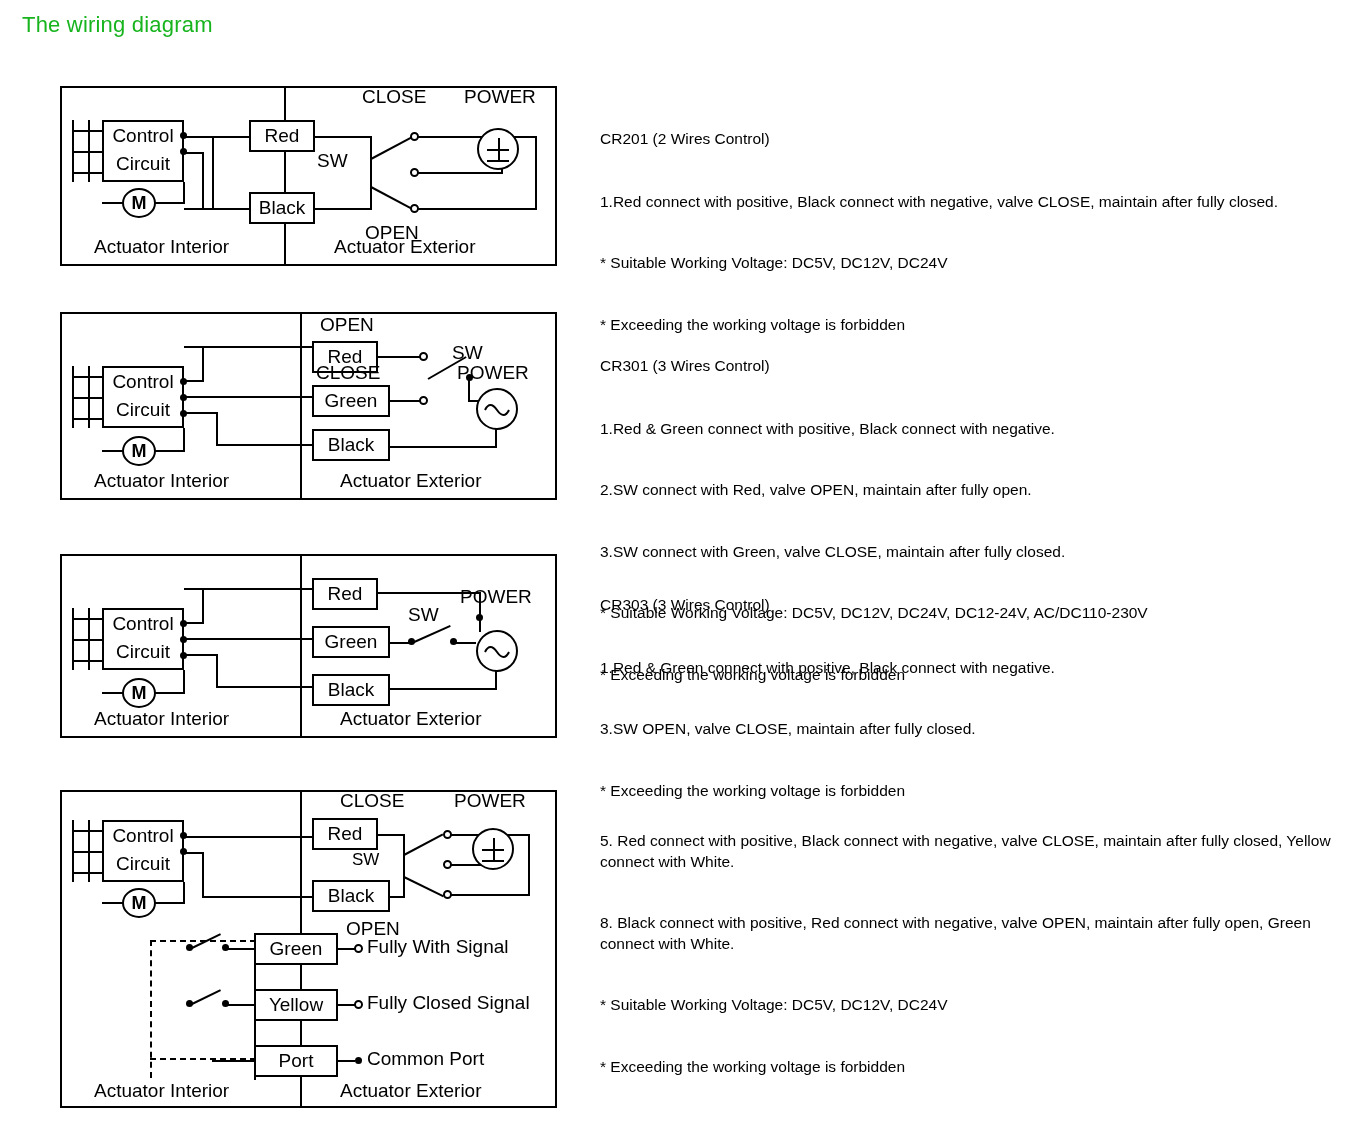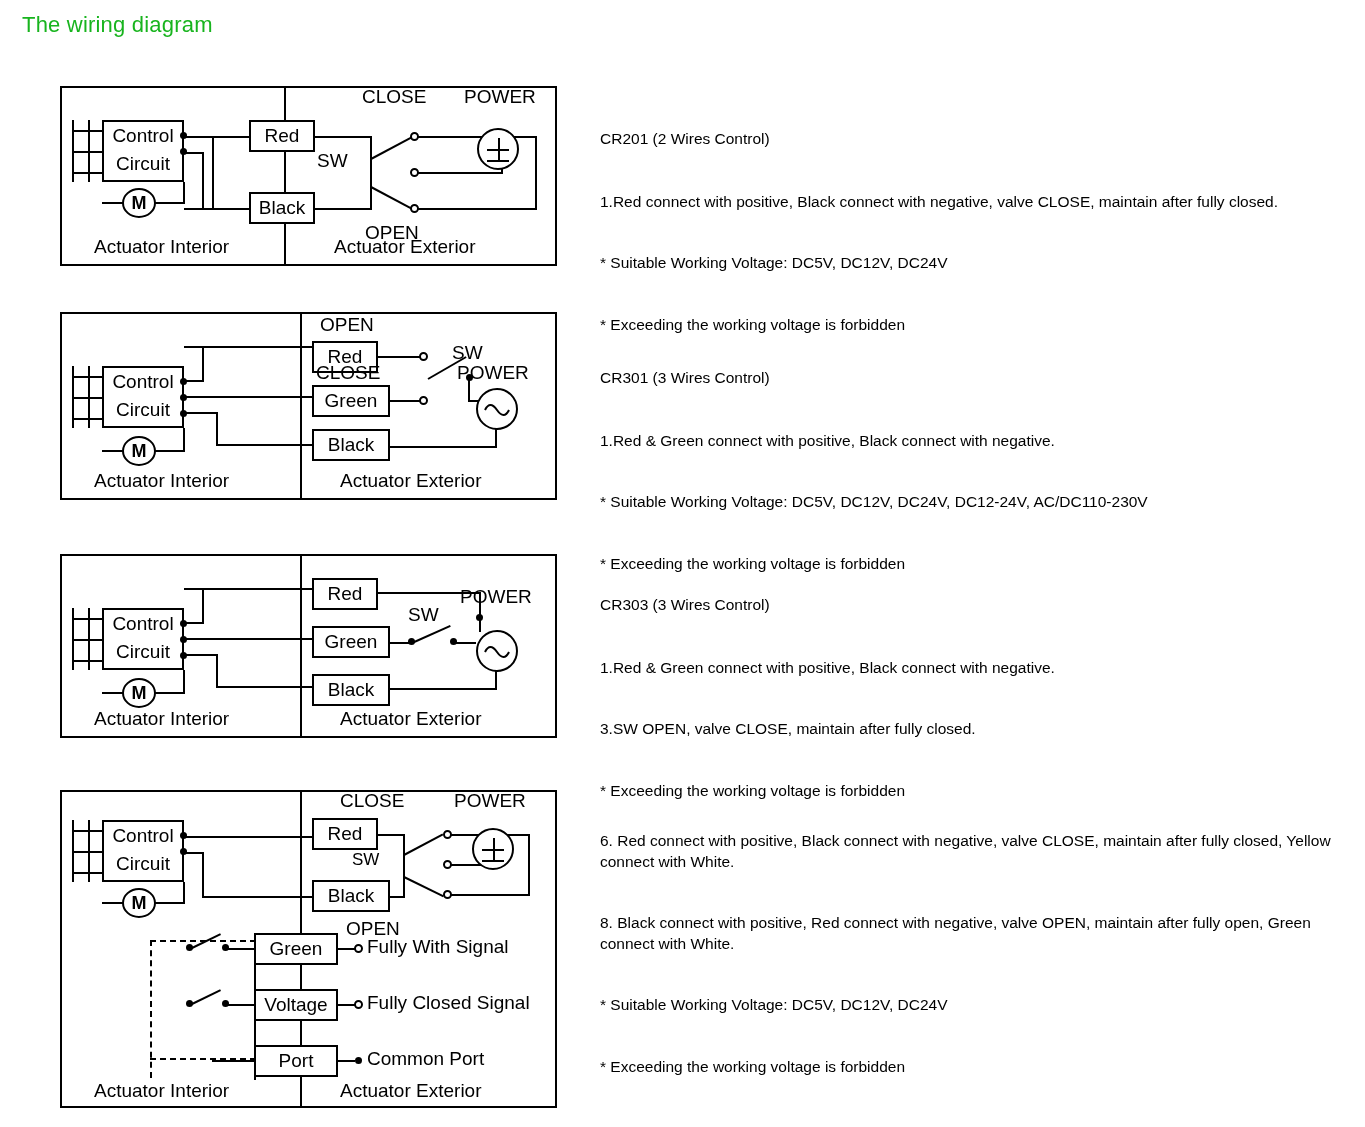--- a/index.html
+++ b/index.html
@@ -286,23 +286,25 @@
     </svg>
   </div>
   <div class="label" style="left:395px; top:48px;">POWER</div>
   <div class="vline" style="left:433px; top:114px; height:20px;"></div>
   <div class="hline" style="left:327px; top:132px; width:108px;"></div>
 
   <div class="label" style="left:32px; top:156px;">Actuator Interior</div>
   <div class="label" style="left:278px; top:156px;">Actuator Exterior</div>
 </div>
 
-<div class="txtcol" style="left:600px; top:327px;">
+<div class="txtcol" style="left:600px; top:315px;">
   <div class="hdr">CR301 (3 Wires Control)</div>
   <div>1.Red &amp; Green connect with positive, Black connect with negative.</div>
+  <div>2.SW connect with Red, valve OPEN, maintain after fully open.</div>
+  <div>3.SW connect with Green, valve CLOSE, maintain after fully closed.</div>
   <div>* Suitable Working Voltage: DC5V, DC12V, DC24V, DC12-24V, AC/DC110-230V</div>
   <div>* Exceeding the working voltage is forbidden</div>
 </div>
 
 <div class="diagram" style="left:60px; top:554px; width:497px; height:184px;">
 
   <div class="divider" style="left:238px;"></div>
 
   <div class="ctrlbox" style="left:40px; top:52px; width:82px; height:62px;">
     <span>Control</span>
@@ -445,37 +447,37 @@
   <div class="dot" style="left:124px; top:208px;"></div>
   <div class="sw" style="left:128px; top:212px;">
     <div class="bar" style="width:34px; transform:rotate(-26deg);"></div>
   </div>
   <div class="dot" style="left:160px; top:208px;"></div>
   <div class="hline" style="left:162px; top:212px; width:32px;"></div>
 
   <div class="hline" style="left:150px; top:268px; width:44px;"></div>
 
   <div class="boxlabel" style="left:192px; top:141px; width:84px;">Green</div>
-  <div class="boxlabel" style="left:192px; top:197px; width:84px;">Voltage</div>
+  <div class="boxlabel" style="left:192px; top:197px; width:84px;">Yellow</div>
   <div class="boxlabel" style="left:192px; top:253px; width:84px;">Port</div>
 
   <div class="hline" style="left:275px; top:156px; width:18px;"></div>
   <div class="odot" style="left:292px; top:152px;"></div>
   <div class="hline" style="left:275px; top:212px; width:18px;"></div>
   <div class="odot" style="left:292px; top:208px;"></div>
   <div class="hline" style="left:275px; top:268px; width:18px;"></div>
   <div class="dot" style="left:293px; top:265px;"></div>
 
   <div class="label" style="left:305px; top:144px;">Fully With Signal</div>
   <div class="label" style="left:305px; top:200px;">Fully Closed Signal</div>
   <div class="label" style="left:305px; top:256px;">Common Port</div>
 
   <div class="label" style="left:32px; top:288px;">Actuator Interior</div>
   <div class="label" style="left:278px; top:288px;">Actuator Exterior</div>
 </div>
 
 <div class="txtcol" style="left:600px; top:790px;">
-  <div>6. Red connect with positive, Black connect with negative, valve CLOSE, maintain after fully closed, Yellow connect with White.</div>
+  <div>5. Red connect with positive, Black connect with negative, valve CLOSE, maintain after fully closed, Yellow connect with White.</div>
   <div>8. Black connect with positive, Red connect with negative, valve OPEN, maintain after fully open, Green connect with White.</div>
   <div>* Suitable Working Voltage: DC5V, DC12V, DC24V</div>
   <div>* Exceeding the working voltage is forbidden</div>
   
 </div>
 
 </body></html>

